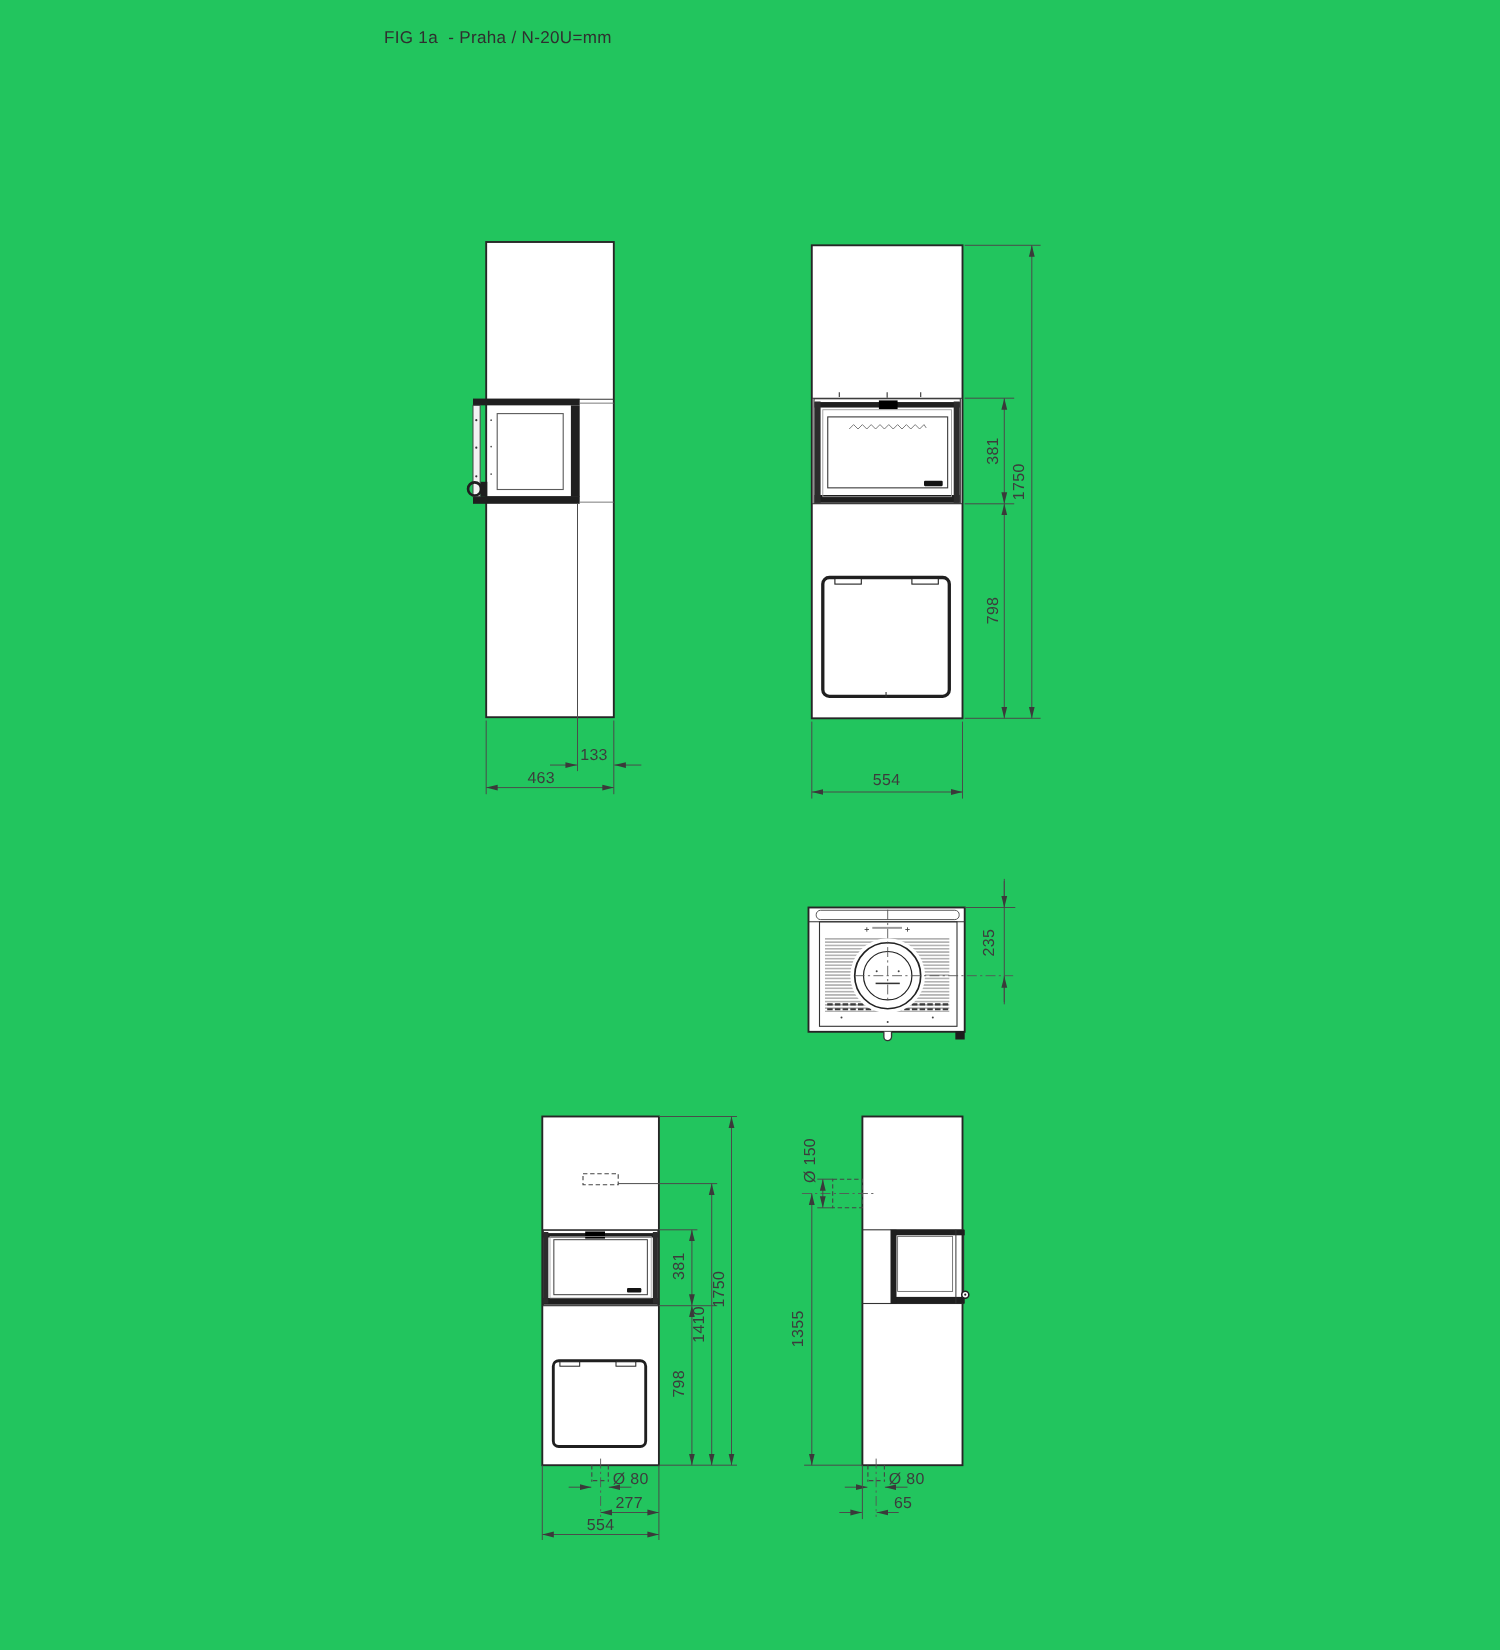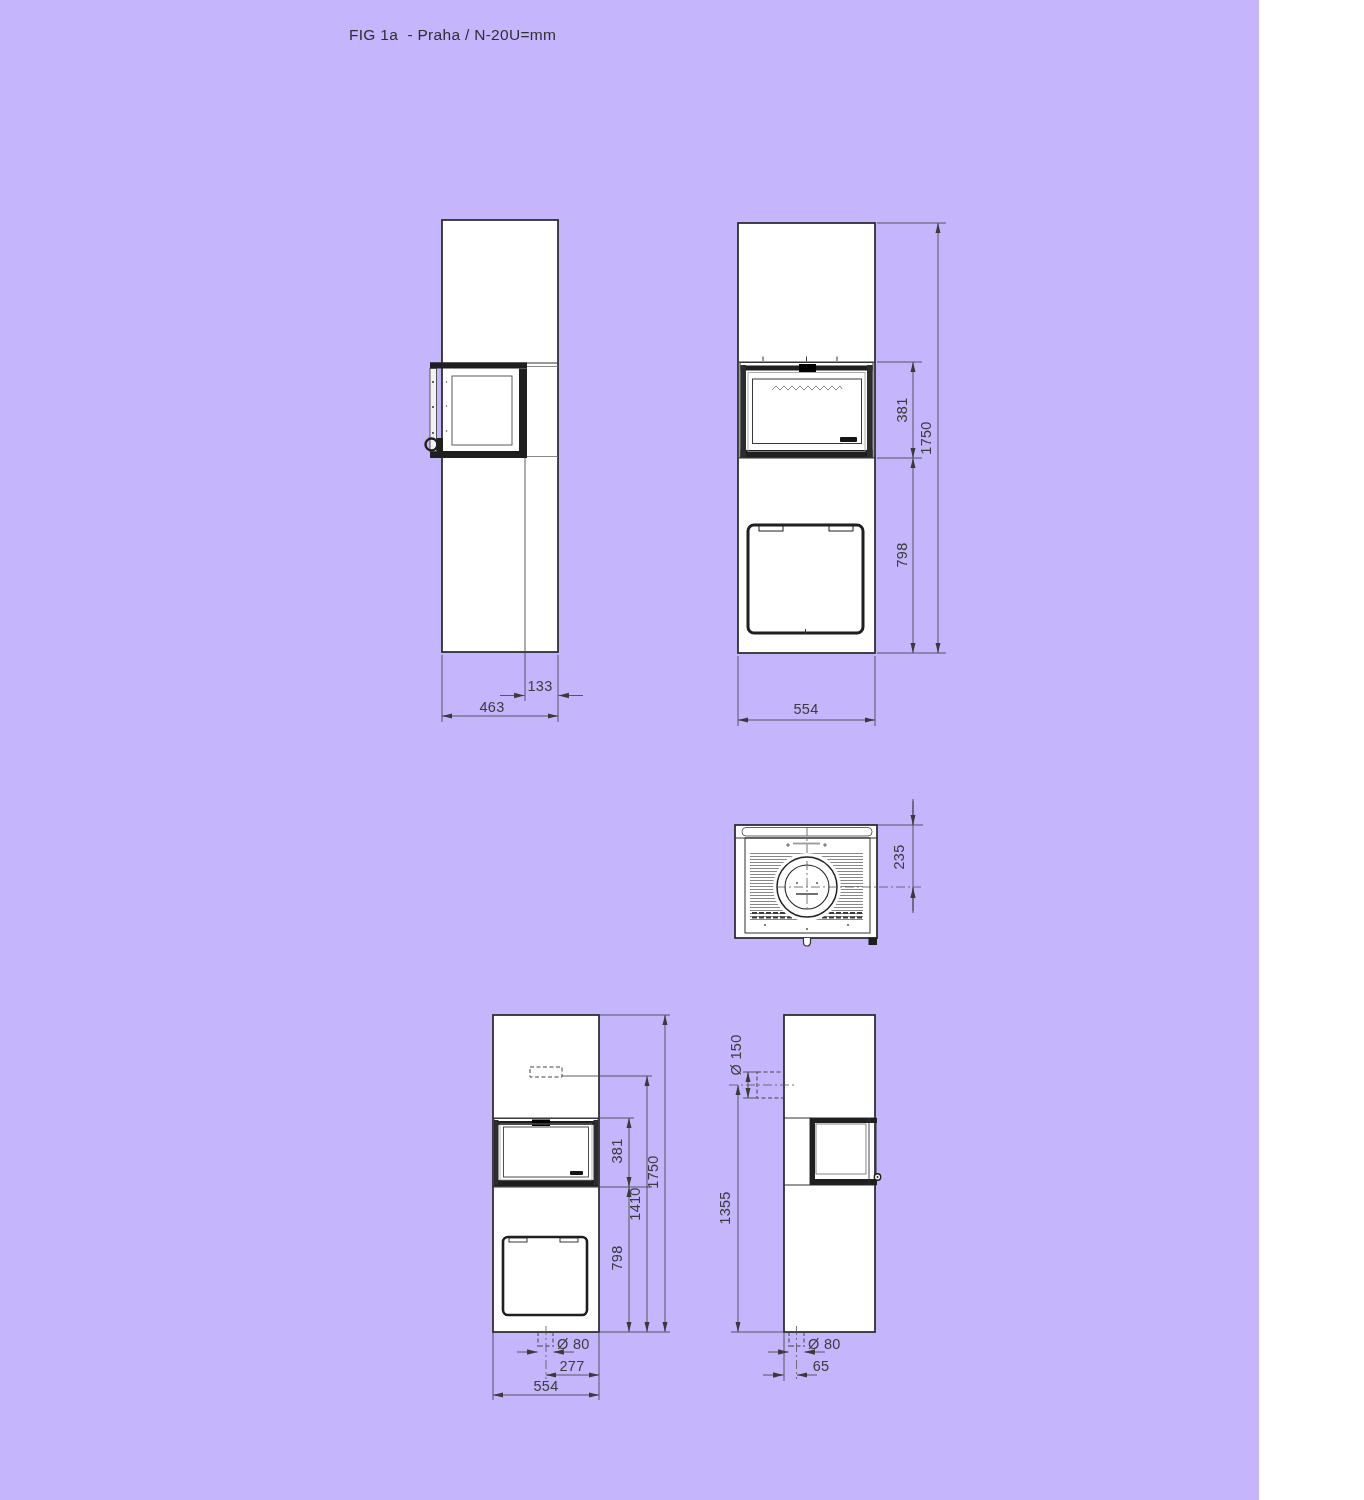--- a/index.html
+++ b/index.html
@@ -1,16 +1,16 @@
 <!DOCTYPE html>
 <html><head>
 <meta charset="utf-8">
 <style>
   html,body{margin:0;padding:0;background:#ffffff;}
-  .page{position:relative;width:1259px;height:1500px;background:#c4b5fd;overflow:hidden;
+  .page{position:relative;width:1364px;height:1500px;background:#22c55e;overflow:hidden;
         font-family:"Liberation Sans", sans-serif;}
   .title{position:absolute;left:349px;top:26px;font-size:15.5px;color:#2f2f2f;
          letter-spacing:.3px;white-space:pre;}
   svg text.dim{font-family:"Liberation Sans", sans-serif;font-size:14.5px;fill:#3c3c3c;letter-spacing:.3px;}
   svg .outline{fill:#ffffff;stroke:#262626;stroke-width:1.7;}
   svg .med{stroke:#333333;stroke-width:1;fill:none;}
   svg .thin{stroke:#6a6a6a;stroke-width:.8;fill:none;}
   svg .dimln{stroke:#4a4a4a;stroke-width:.9;fill:none;}
   svg .dark{fill:#1f1f1f;stroke:none;}
   svg .graybar{fill:#2c2c2c;stroke:none;}

